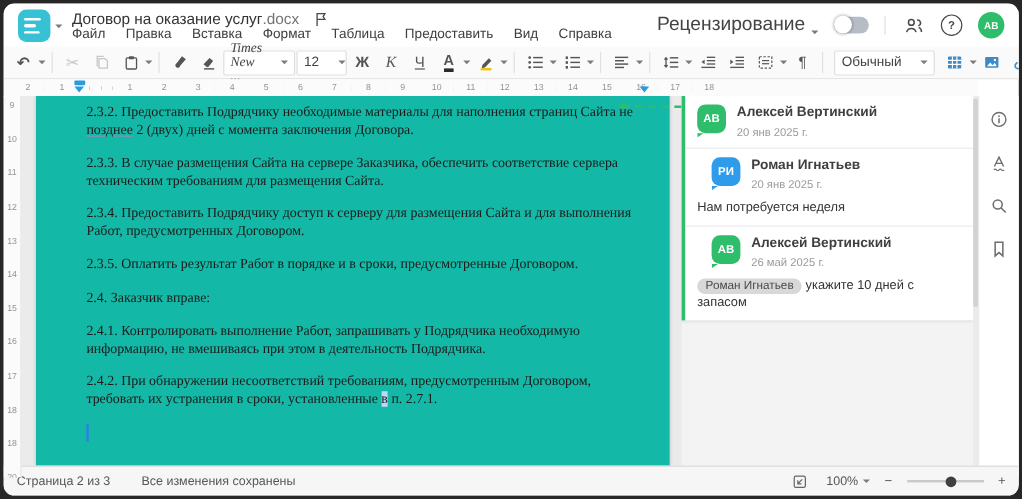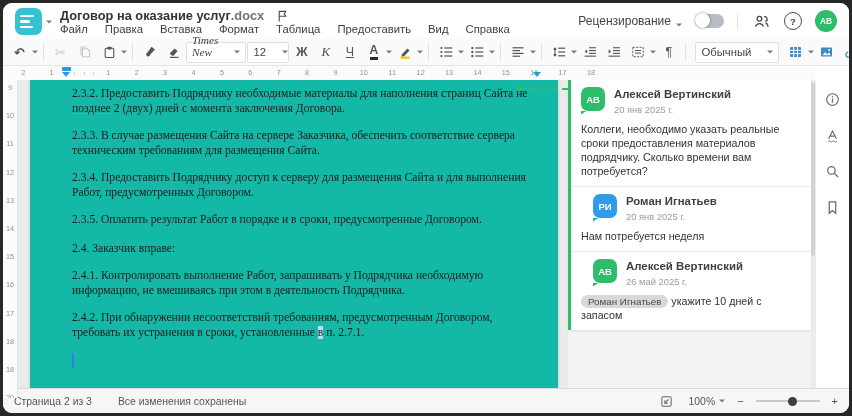--- a/index.html
+++ b/index.html
@@ -9,28 +9,28 @@
 
   
   .hdr{position:absolute;left:0;top:0;right:0;height:36px;background:#fff}
   .logo{position:absolute;left:12px;top:5px;width:27px;height:27px;border-radius:7px;
         background:#36c2d3;display:flex;flex-direction:column;justify-content:center;
         gap:3px;padding-left:5px;box-sizing:border-box;cursor:pointer}
   .logo b{display:block;height:2.6px;border-radius:2px;background:#fff}
   .logo b:nth-child(1){width:14px}.logo b:nth-child(2){width:10px}.logo b:nth-child(3){width:13px}
   .logo-caret{position:absolute;left:43px;top:16px}
   .caret{width:0;height:0;border:3.2px solid transparent;border-top:3.8px solid #7c7c7c;display:inline-block;transform:translateY(1.5px)}
-  .title-row{position:absolute;left:57px;top:5px;font-size:12.8px;font-weight:bold;color:#333;
+  .title-row{position:absolute;left:57px;top:5px;font-size:12.8px;font-weight:normal;color:#333;
              display:flex;align-items:center}
   .title-ext{color:#737373}
   .flag{margin-left:12px;display:flex}
   .menu{position:absolute;left:57px;top:20px;display:flex;gap:17px;font-size:11.3px;color:#404040}
   .menu span{cursor:pointer}
   .hdr-right{position:absolute;right:12px;top:0;height:36px;display:flex;align-items:center;gap:13px}
-  .review{font-size:12px;color:#444;display:flex;align-items:flex-end;gap:5px;cursor:pointer}
+  .review{font-size:16px;color:#444;display:flex;align-items:flex-end;gap:5px;cursor:pointer}
   .toggle{width:29px;height:14px;border-radius:8px;background:#b7bdc7;position:relative;cursor:pointer}
   .knob{position:absolute;left:0;top:-1px;width:15px;height:15px;border-radius:50%;background:#fff;
         box-shadow:0 0 3px rgba(0,0,0,.45)}
   .vsep{width:1px;height:16px;background:#e0e0e0}
   .help{width:16px;height:16px;border-radius:50%;border:1.3px solid #4a4a4a;color:#4a4a4a;
         font-size:9.5px;font-weight:bold;display:flex;align-items:center;justify-content:center;cursor:pointer}
   .avatar{width:22px;height:22px;border-radius:50%;background:#2ebd6b;color:#fff;font-size:8.3px;
           font-weight:bold;display:flex;align-items:center;justify-content:center;cursor:pointer}
 
   
@@ -415,21 +415,20 @@
       <div class="thread">
 
           <div class="comment">
             <div class="c-head" style="padding-left: 0px;">
               <span class="c-avatar" style="background-color: rgb(46, 189, 107);">АВ</span>
               <span class="c-meta">
                 <div class="c-name">Алексей Вертинский</div>
                 <div class="c-date">20 янв 2025 г.</div>
               </span>
             </div>
-            <div class="c-body"><span>Коллеги, необходимо указать реальные сроки предоставления материалов подрядчику. Сколько времени вам потребуется?</span></div>
           </div>
 
           <div class="comment">
             <div class="c-head" style="padding-left: 12px;">
               <span class="c-avatar" style="background-color: rgb(47, 156, 235);">РИ</span>
               <span class="c-meta">
                 <div class="c-name">Роман Игнатьев</div>
                 <div class="c-date">20 янв 2025 г.</div>
               </span>
             </div>

